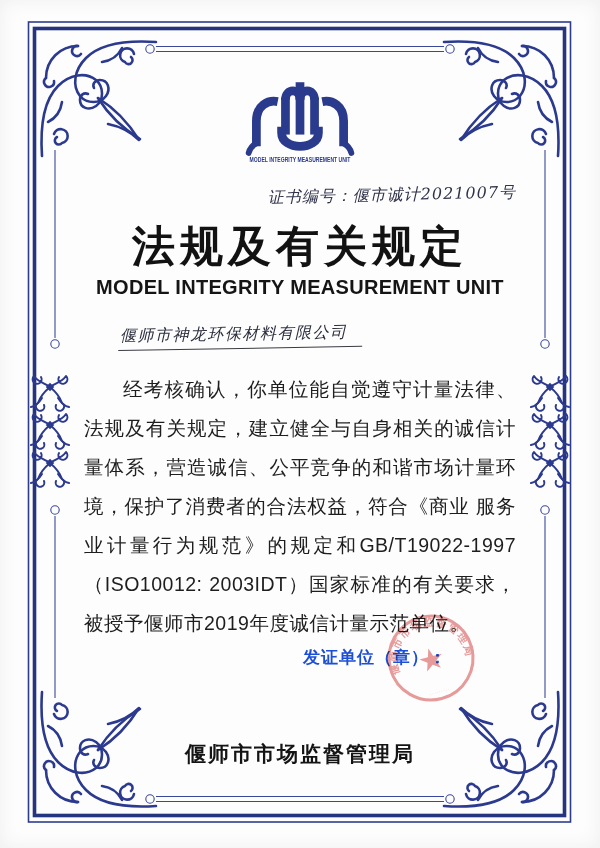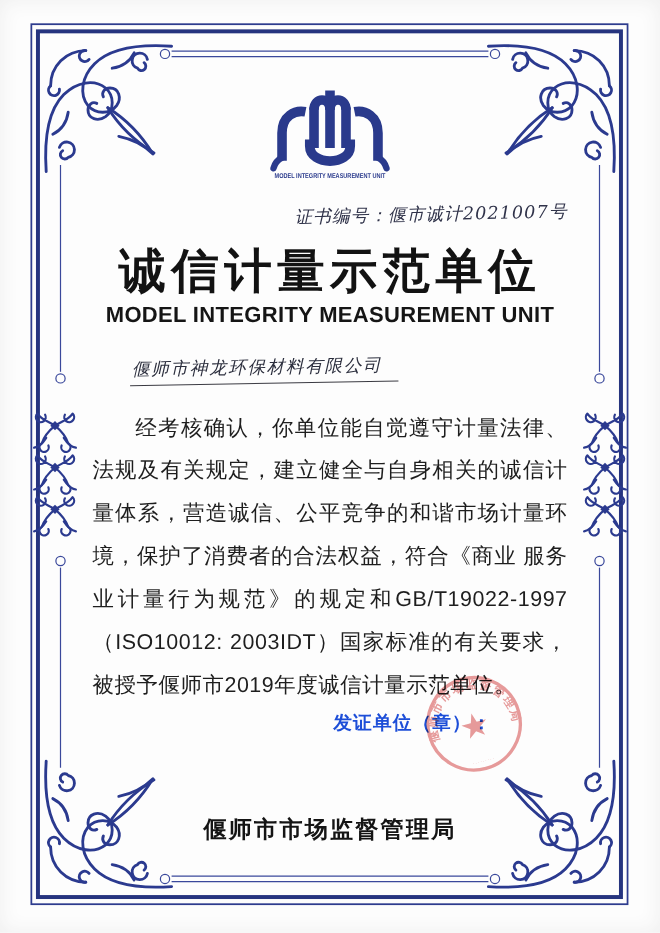--- a/index.html
+++ b/index.html
@@ -149,21 +149,21 @@
       <g fill="none" stroke="#2a3a8c" stroke-width="6" stroke-linecap="round">
         <path d="M20,69 C16,71 13,75 12,79"></path>
         <path d="M110,69 C114,71 117,75 118,79"></path>
       </g>
       <text x="65" y="88" text-anchor="middle" font-size="6.5" font-weight="bold" fill="#2a3a8c" textLength="104" lengthAdjust="spacingAndGlyphs">MODEL INTEGRITY MEASUREMENT UNIT</text>
     </svg>
   </div>
 
   <div class="abs cert-no">证书编号：偃市诚计2021007号</div>
 
-  <div class="abs title-cn">诚信计量示范单位</div>
+  <div class="abs title-cn">法规及有关规定</div>
   <div class="abs title-en">MODEL INTEGRITY MEASUREMENT UNIT</div>
 
   <div class="abs company">
     <span class="uline">偃师市神龙环保材料有限公司</span>
   </div>
 
   <div class="abs body-text">经考核确认，你单位能自觉遵守计量法律、法规及有关规定，建立健全与自身相关的诚信计量体系，营造诚信、公平竞争的和谐市场计量环境，保护了消费者的合法权益，符合《商业 服务业计量行为规范》的规定和GB/T19022-1997（ISO10012: 2003IDT）国家标准的有关要求，被授予偃师市2019年度诚信计量示范单位。</div>
 
   <div class="abs issuer">发证单位（章）：</div>
 

